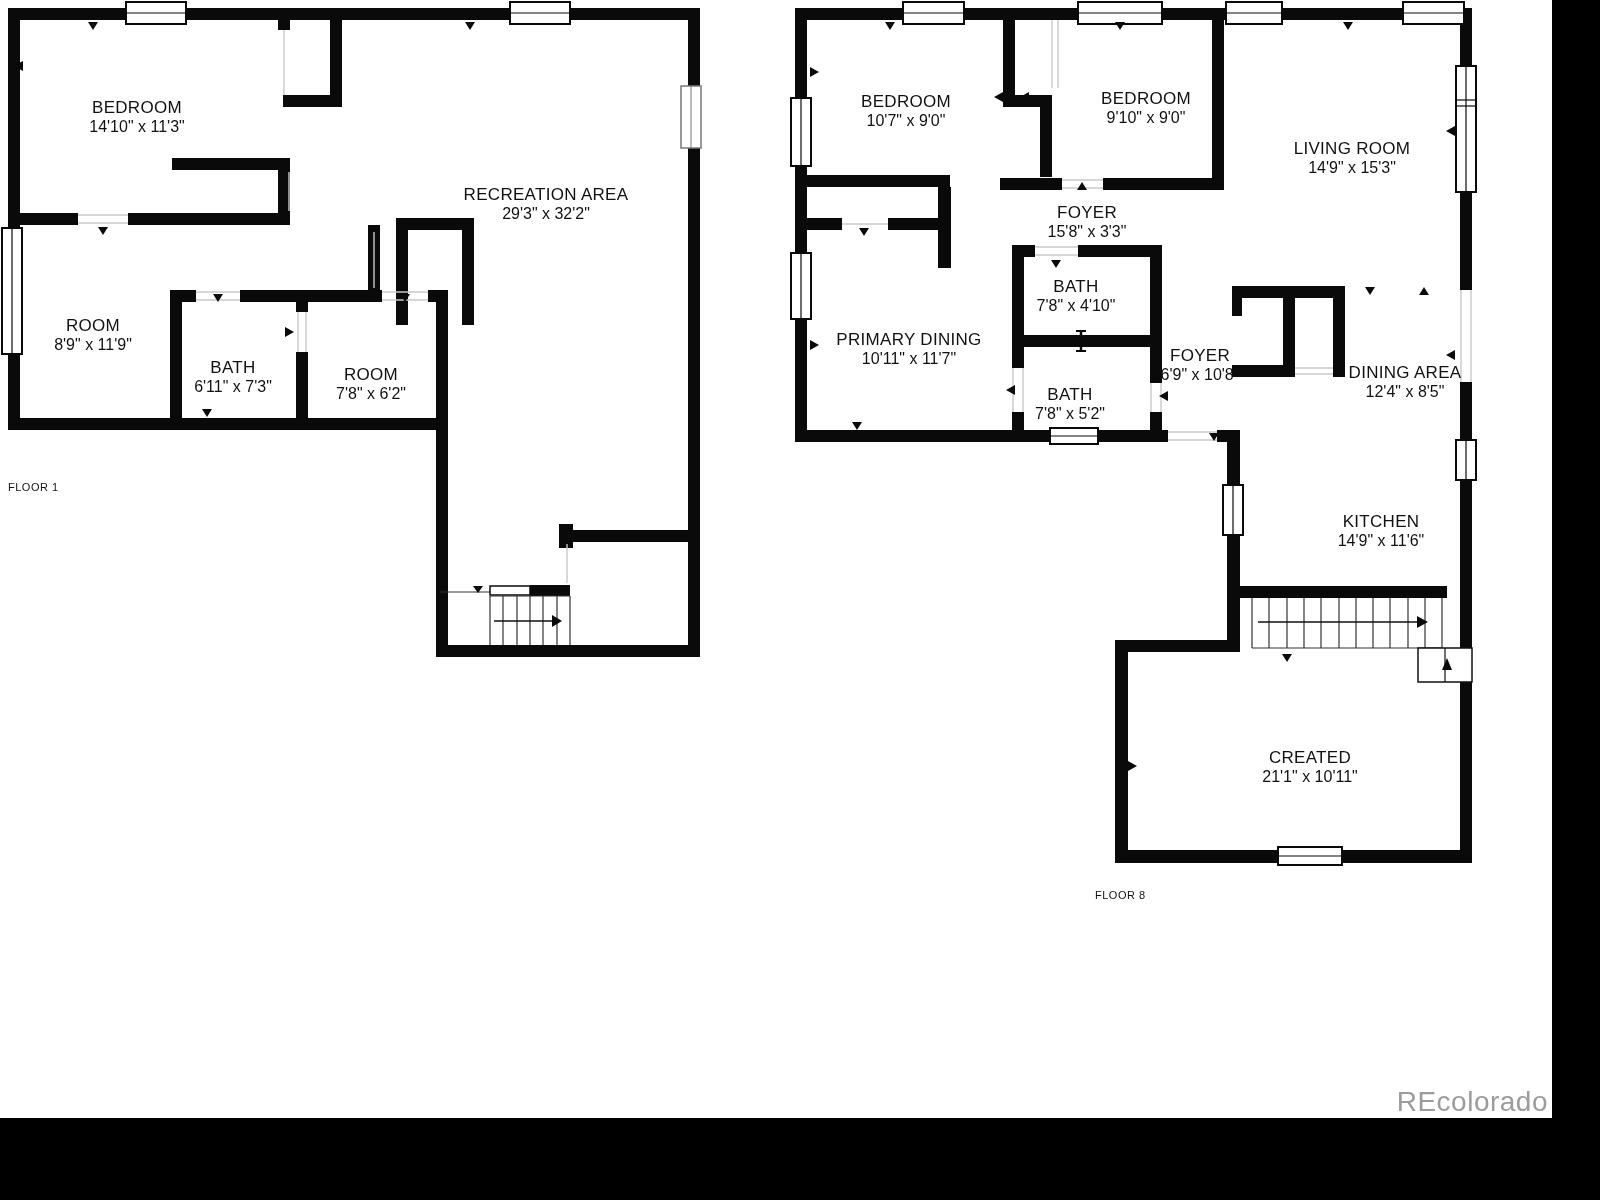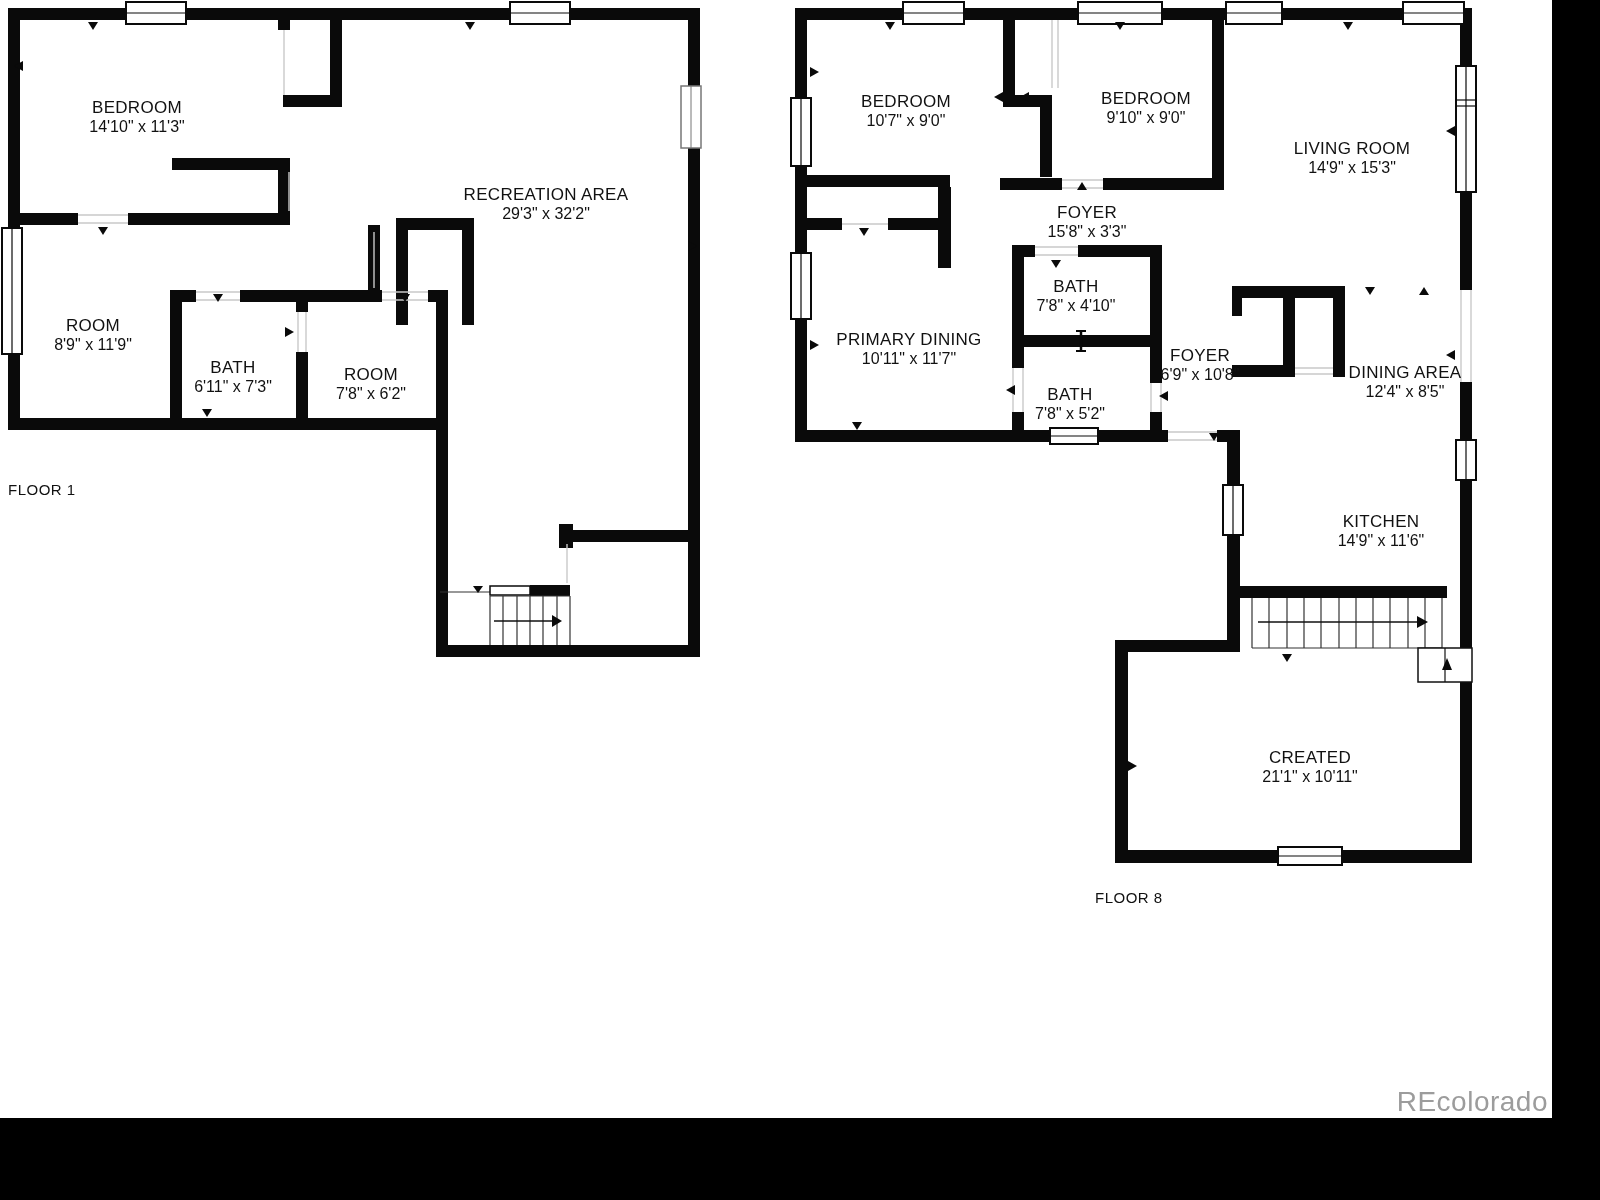--- a/index.html
+++ b/index.html
@@ -8,21 +8,21 @@
     overflow:hidden;font-family:"Liberation Sans", sans-serif;
   }
   #plan-svg{position:absolute;left:0;top:0;}
   .labels{position:absolute;left:0;top:0;width:1600px;height:1200px;pointer-events:none;}
   .room-label{
     position:absolute;transform:translate(-50%,-50%);
     text-align:center;color:#111;white-space:nowrap;line-height:19px;
   }
   .room-label .room-name{font-size:17px;letter-spacing:.3px;}
   .room-label .room-dims{font-size:16px;}
-  .floor-tag{position:absolute;font-size:15px;color:#111;letter-spacing:.5px;}
+  .floor-tag{position:absolute;font-size:11px;color:#111;letter-spacing:.5px;}
   #floor1-tag{left:8px;top:481px;}
   #floor2-tag{left:1095px;top:889px;}
   #disclaimer{
     position:absolute;left:0;top:1071px;width:1520px;text-align:center;
     font-size:17px;color:#9b9b9b;letter-spacing:.4px;
   }
   #watermark{
     position:absolute;right:52px;top:1086px;font-size:28px;color:#9c9c9c;
     letter-spacing:.5px;
     margin-left:13px;

